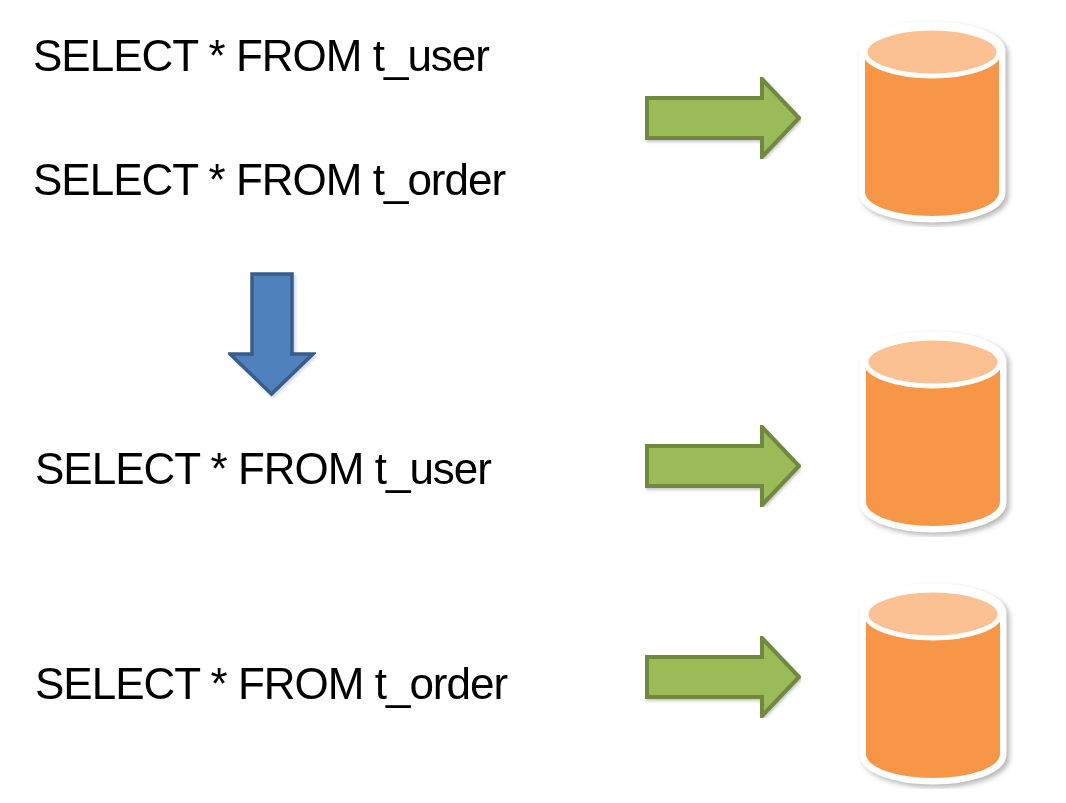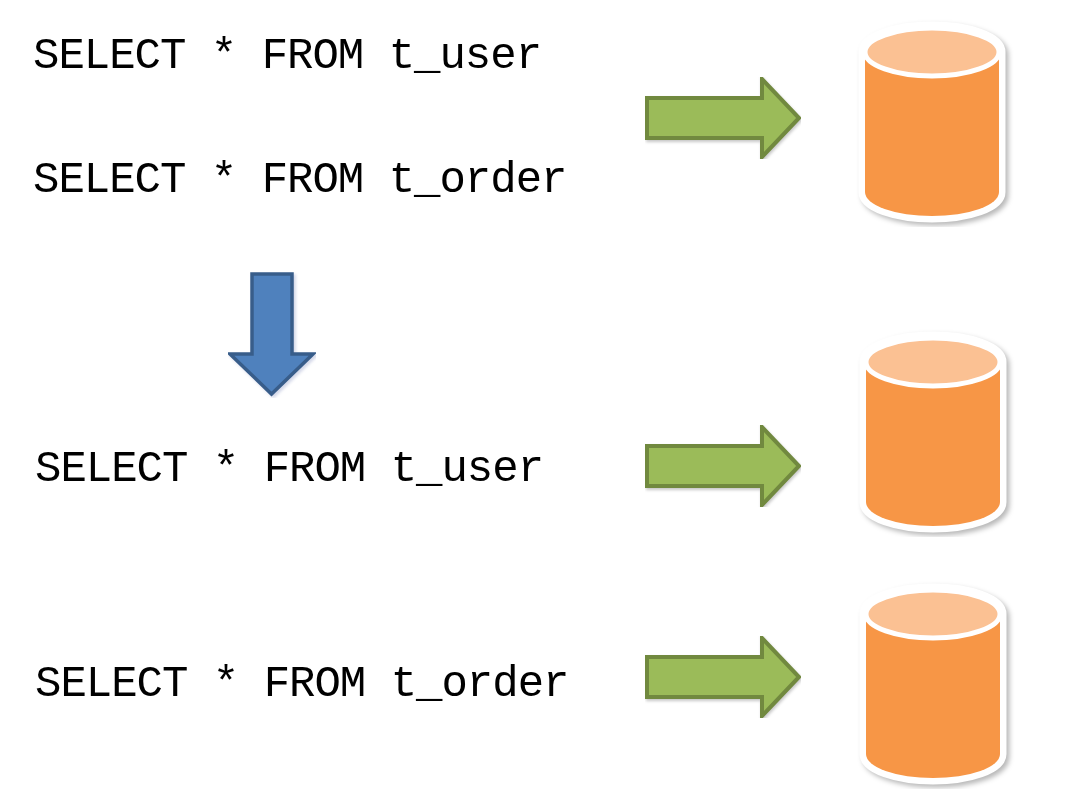--- a/index.html
+++ b/index.html
@@ -6,21 +6,21 @@
     margin: 0;
     padding: 0;
     background: #ffffff;
   }
   .canvas {
     position: relative;
     width: 1048px;
     height: 803px;
     background: #ffffff;
     overflow: hidden;
-    font-family: Liberation Mono, monospace;
+    font-family: Liberation Sans, sans-serif;
   }
   .sql-text {
     position: absolute;
     font-size: 44px;
     line-height: 1.1;
     letter-spacing: -1px;
     color: #000000;
     white-space: nowrap;
   }
   .shape { position: absolute; }

